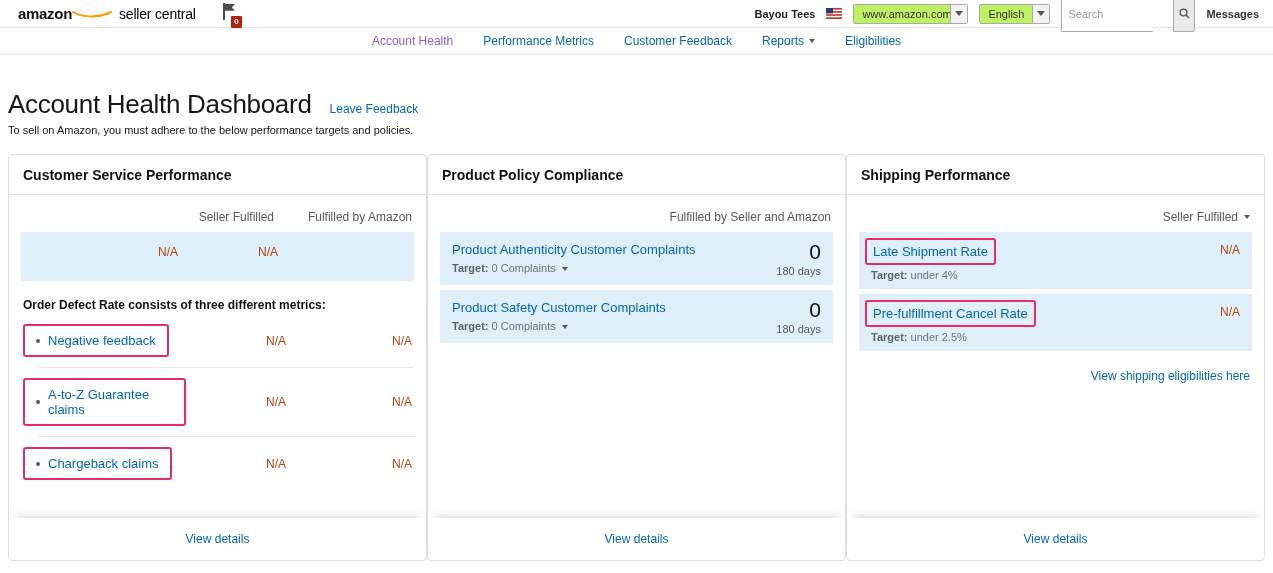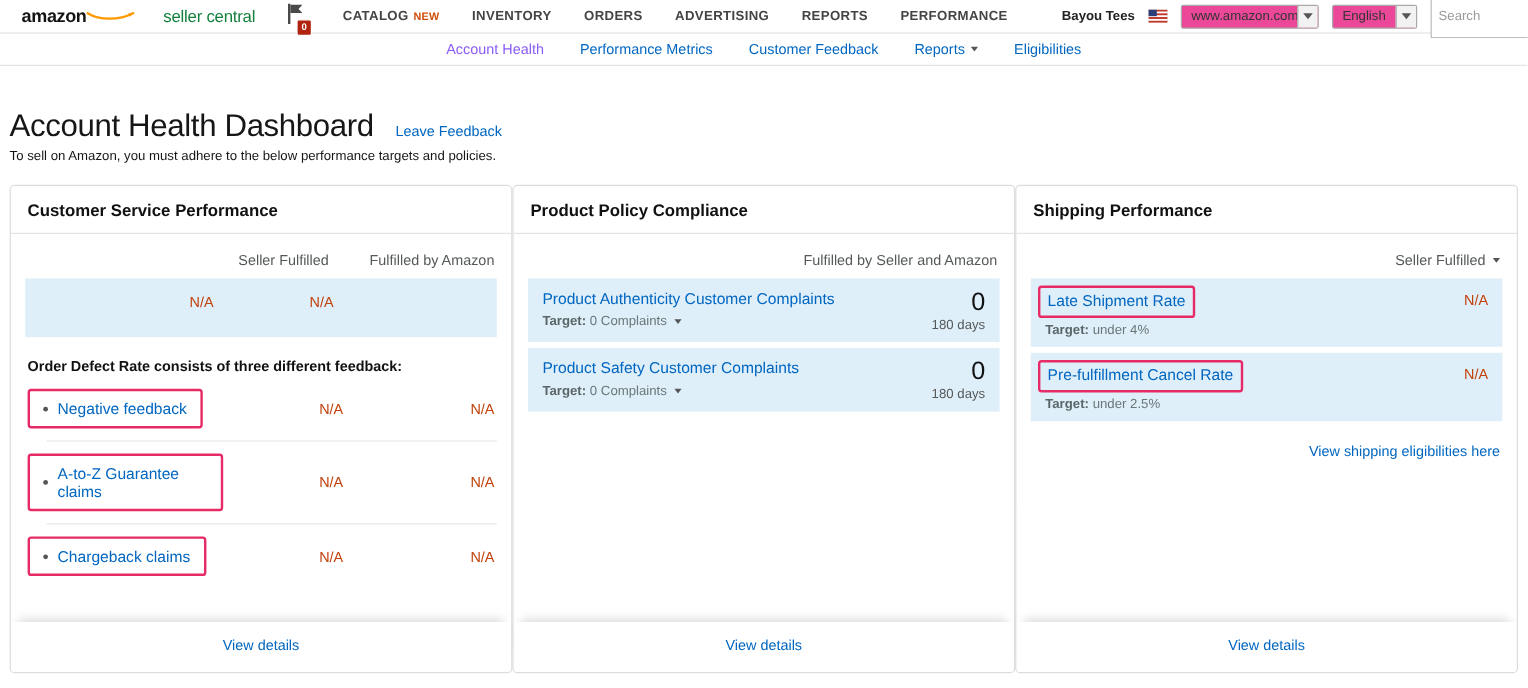--- a/index.html
+++ b/index.html
@@ -5,29 +5,29 @@
   * { box-sizing: border-box; margin: 0; padding: 0; }
   html,body { width:1273px; height:573px; overflow:hidden; }
   body { font-family:"Liberation Sans", sans-serif; background:#fff; color:#333; }
   a, .link { color:#0066c0; text-decoration:none; cursor:pointer; }
 
   
   .topnav { height:28px; display:flex; align-items:center; padding:0 14px 0 18px; border-bottom:1px solid #e3e3e3; }
   .logo { display:flex; align-items:baseline; margin-right:26px; white-space:nowrap; }
   .brand { position:relative; font-weight:bold; font-size:15px; color:#131313; letter-spacing:-0.3px; }
   .brand svg { position:absolute; left:1px; bottom:-4px; }
-  .brand-suffix { font-size:14px; color:#15803d; margin-left:20px; letter-spacing:-0.2px; }
+  .brand-suffix { font-size:14px; color:#000000; margin-left:3px; letter-spacing:-0.2px; }
   .flag-wrap { position:relative; margin-right:32px; cursor:pointer; }
   .notif-badge { position:absolute; bottom:-5px; right:-6px; background:#b1230e; color:#fff; font-size:8px; font-weight:bold; line-height:1; padding:2px 3px; border-radius:2px; border:1px solid #fff; }
   .menu { display:flex; gap:27px; }
   .menu-item { font-size:11px; font-weight:bold; color:#444; letter-spacing:.3px; cursor:pointer; white-space:nowrap; }
   .new-badge { color:#d14d0c; font-size:9px; font-weight:bold; margin-left:4px; }
   .topnav-right { margin-left:auto; display:flex; align-items:center; gap:11px; }
   .account-name { font-size:11px; font-weight:bold; color:#222; white-space:nowrap;margin-left:45px; }
-  .combo { display:flex; align-items:stretch; height:20px; border:1px solid #a9a9a9; border-radius:2px; background:#ec4899; cursor:pointer; }
+  .combo { display:flex; align-items:stretch; height:20px; border:1px solid #a9a9a9; border-radius:2px; background:#bef264; cursor:pointer; }
   .combo-text { padding:0 8px; font-size:11px; color:#333; display:flex; align-items:center; }
   .combo.mkt .combo-text { width:96px; }
   .combo.lang .combo-text { width:52px; justify-content:center; }
   .combo-btn { width:17px; border-left:1px solid #a9a9a9; background:#f2f2f2; display:flex; align-items:center; justify-content:center; }
   .caret { width:0; height:0; border-left:4px solid transparent; border-right:4px solid transparent; border-top:5px solid #555; display:inline-block; }
   .caret.sm { border-left-width:3px; border-right-width:3px; border-top-width:4px; }
   .searchbar { display:flex; height:36px;gap:20px; }
   .searchbar input { width:92px; border:1px solid #a9a9a9; border-right:none; border-radius:2px 0 0 2px; padding:0 6px; font-size:11px; font-family:inherit; color:#333; outline:none; }
   .searchbar input::placeholder { color:#9a9a9a; }
   .search-btn { width:22px; border:1px solid #a9a9a9; border-radius:0 2px 2px 0; background:#e9e9e9; display:flex; align-items:center; justify-content:center; cursor:pointer; }
@@ -90,28 +90,20 @@
   </div>
 
   <div class="flag-wrap">
     <svg width="15" height="17" viewBox="0 0 15 17">
         <path d="M2 0 v17" stroke="#4a4a4a" stroke-width="2"></path>
         <path d="M3 1 h10 l-3.2 3.4 3.2 3.4 h-10 z" fill="#4a4a4a"></path>
       </svg>
     <span class="notif-badge">0</span>
   </div>
 
-  <div class="menu">
-    <span class="menu-item"><span>CATALOG</span><span class="new-badge">NEW</span></span>
-    <span class="menu-item">INVENTORY</span>
-    <span class="menu-item">ORDERS</span>
-    <span class="menu-item">ADVERTISING</span>
-    <span class="menu-item">REPORTS</span>
-    <span class="menu-item">PERFORMANCE</span>
-  </div>
 
   <div class="topnav-right">
     <span class="account-name">Bayou Tees</span>
     <svg width="16" height="11" viewBox="0 0 16 11">
         <rect width="16" height="11" fill="#fff" stroke="#ccc" stroke-width="0.5"></rect>
         <g fill="#c0392b">
           <rect y="0" width="16" height="1.6"></rect>
           <rect y="3.1" width="16" height="1.6"></rect>
           <rect y="6.2" width="16" height="1.6"></rect>
           <rect y="9.3" width="16" height="1.7"></rect>
@@ -170,21 +162,21 @@
       <div class="card-header">Customer Service Performance</div>
       <div class="col-head">
         <span></span>
         <span class="cell">Seller Fulfilled</span>
         <span class="cell">Fulfilled by Amazon</span>
       </div>
       <div class="metric-row">
         <div class="na">N/A</div>
         <div class="na">N/A</div>
       </div>
-      <div class="note">Order Defect Rate consists of three different feedback:</div>
+      <div class="note">Order Defect Rate consists of three different metrics:</div>
 
       <div class="bullet-row">
         <span class="bullet-box">
             <span class="dot"></span>
             <span class="link metric-link">Negative feedback</span>
           </span>
         <span class="na">N/A</span>
         <span class="na">N/A</span>
       </div>
       <div class="row-divider"></div>

